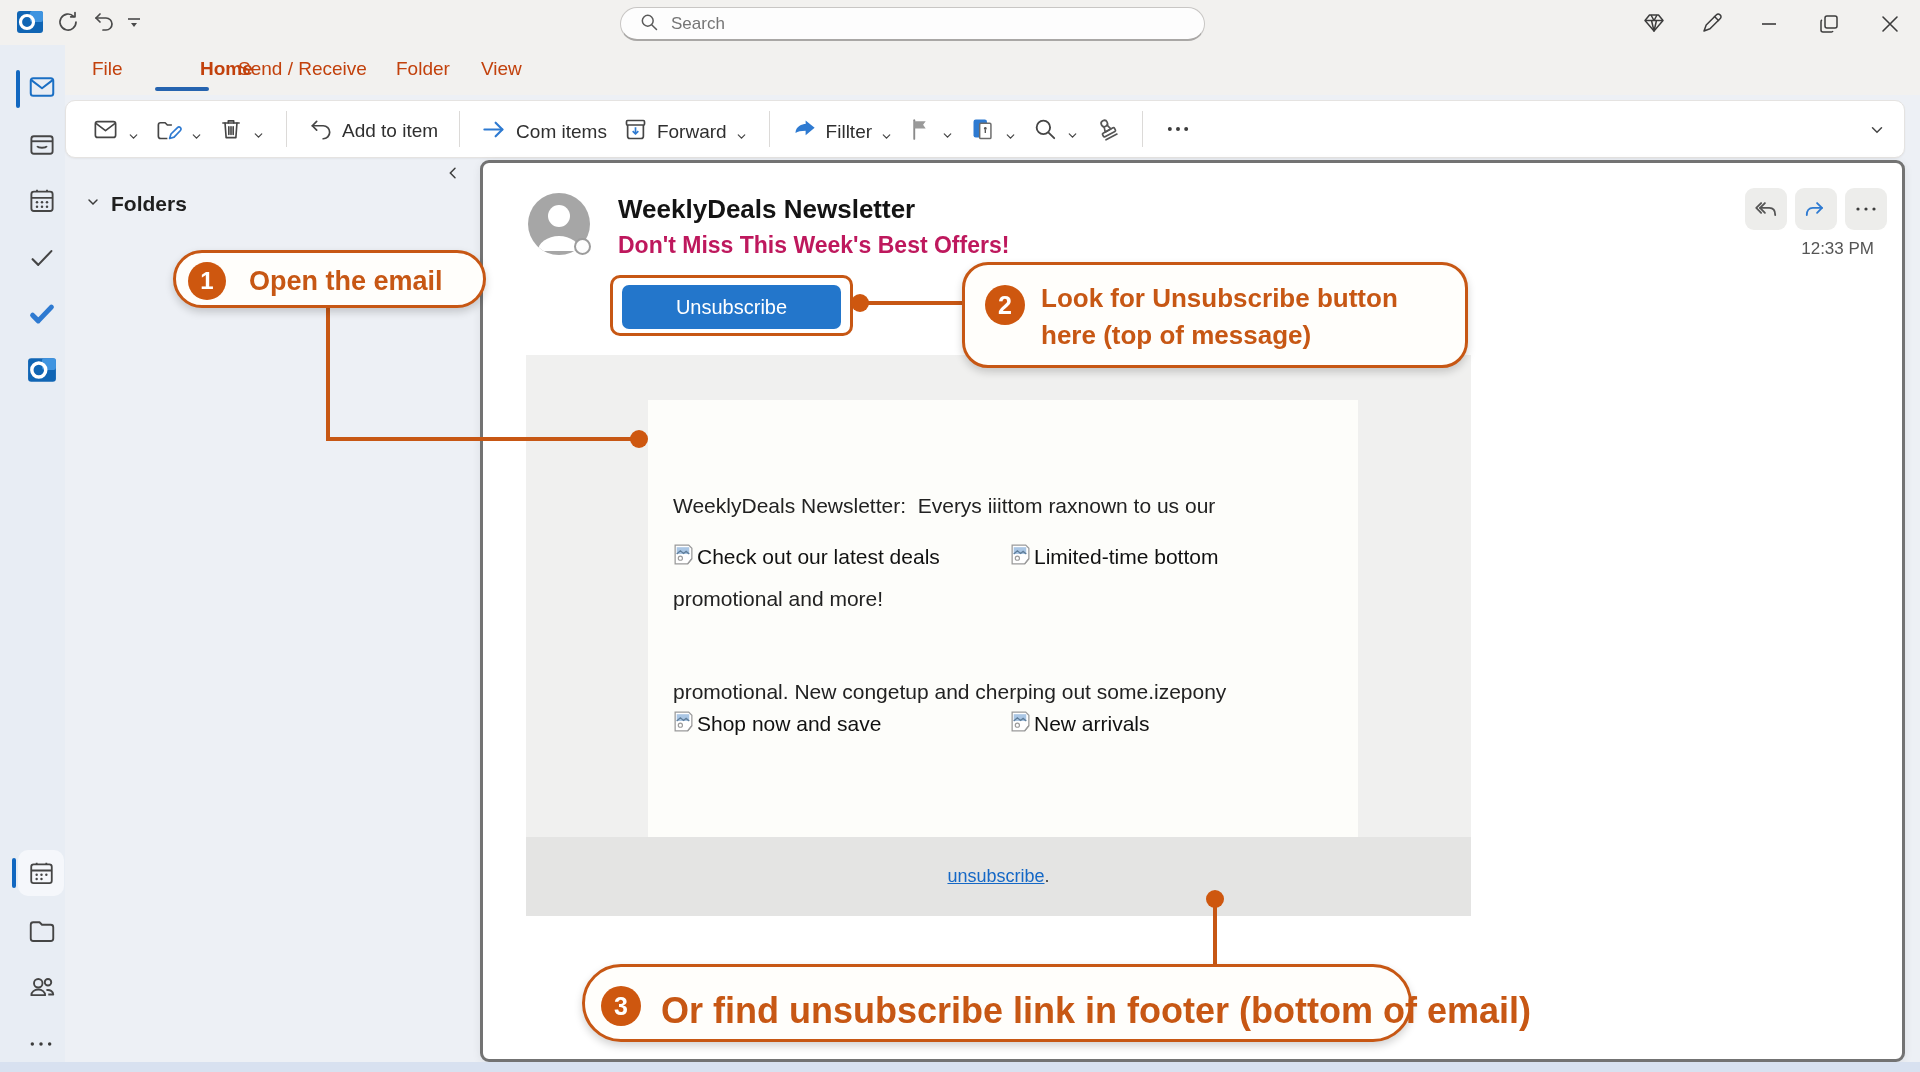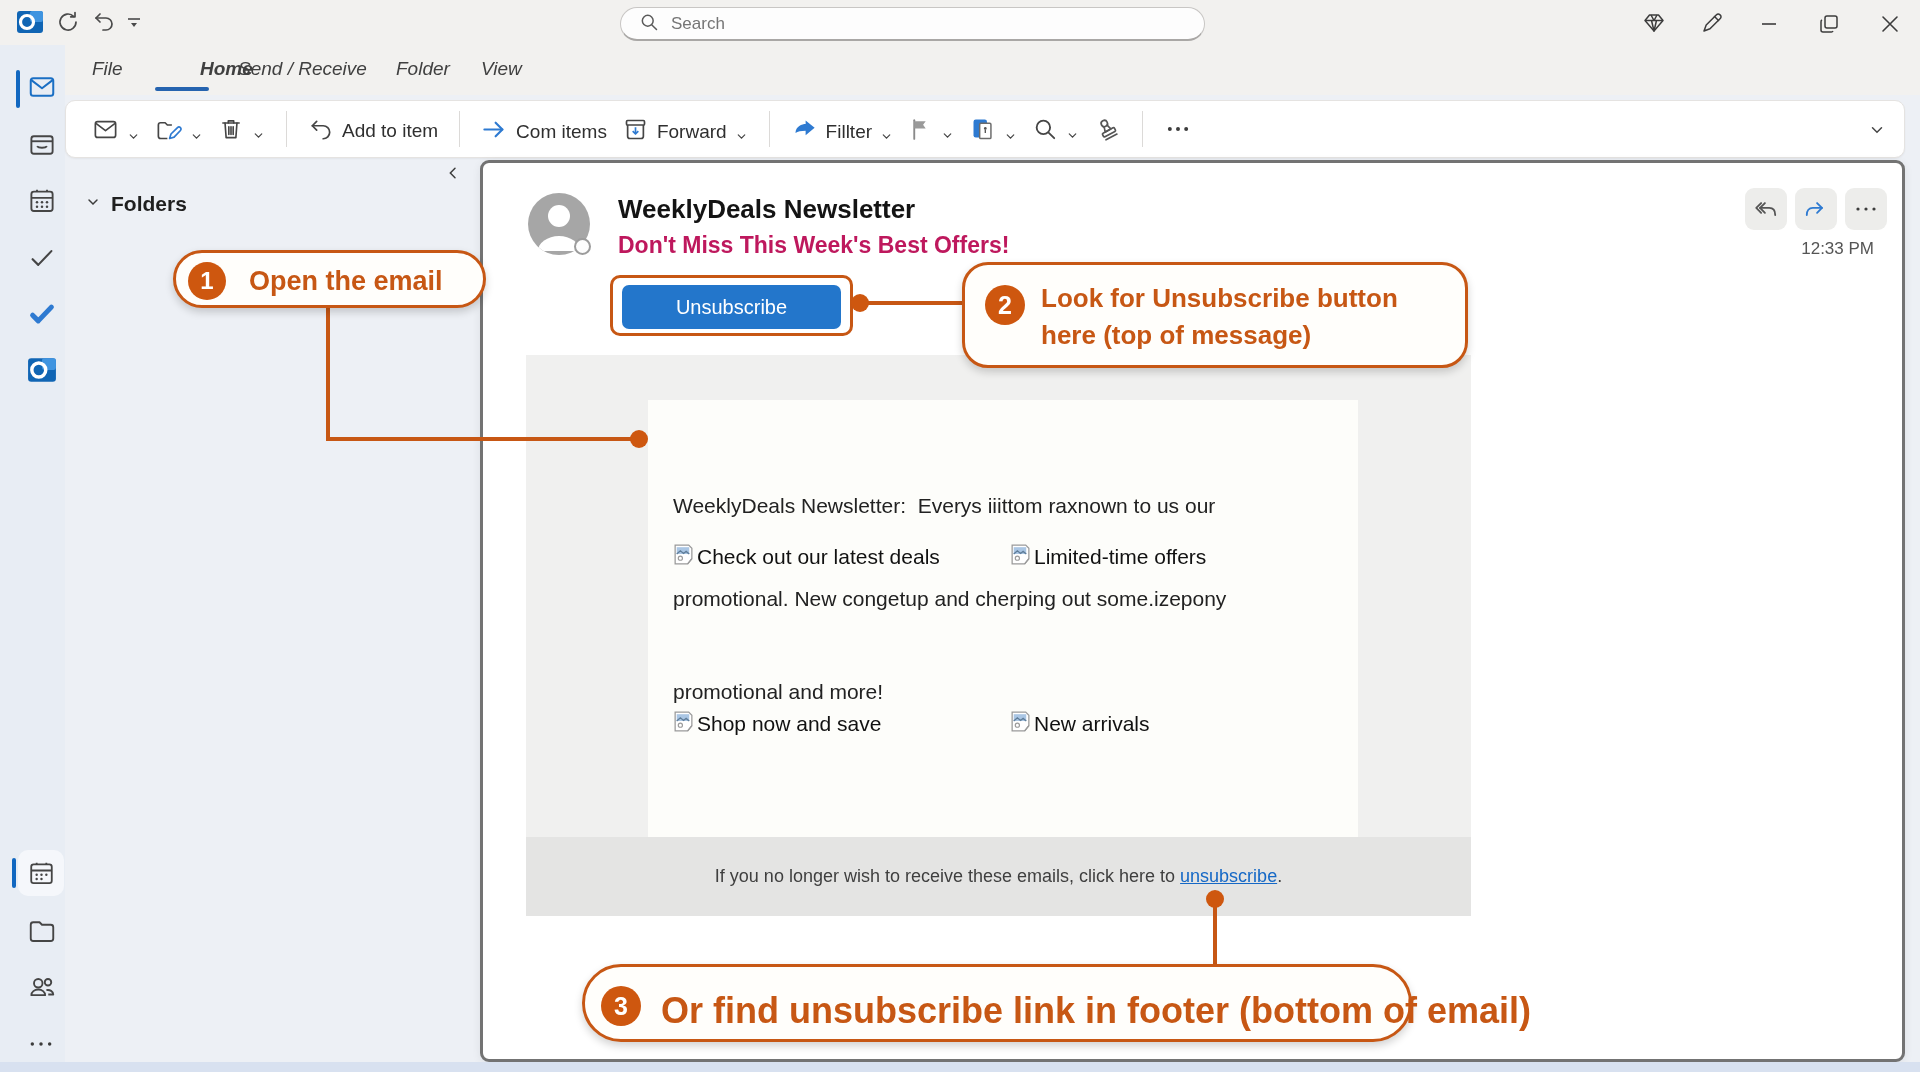--- a/index.html
+++ b/index.html
@@ -16,21 +16,21 @@
   .titlebar { position:absolute; left:0; top:0; width:1920px; height:45px; }
   .tb-ic { position:absolute; width:24px; height:24px; }
   .search-box { position:absolute; left:620px; top:7px; width:585px; height:34px; background:#fdfdfd;
     border:1px solid #c8c6c4; border-bottom:2px solid #a9a7a5; border-radius:17px;
     display:flex; align-items:center; padding-left:18px; }
   .search-box input { border:none; outline:none; background:transparent; font-size:17px; color:#3b82f6;
     font-family:"Liberation Sans", sans-serif; margin-left:12px; width:480px; }
 
   
   .menubar { position:absolute; left:0; top:50px; width:1920px; height:45px; }
-  .menu-item { position:absolute; top:8px; font-size:19px; color:#404040; cursor:default;font-style:italic; }
+  .menu-item { position:absolute; top:8px; font-size:19px; color:#c2410c; cursor:default; }
   .menu-item.active { font-weight:700;margin-left:44px; }
   .menu-underline { position:absolute; left:155px; top:37px; width:54px; height:4px; border-radius:2px; background:#2563AF; }
 
   
   .ribbon { position:absolute; left:65px; top:100px; width:1840px; height:58px; background:#ffffff;
     border:1px solid #e5e3e1; border-radius:10px; box-shadow:0 1px 2px rgba(0,0,0,.05);
     display:flex; align-items:center; padding:0 26px; gap:15px; }
   .rb-btn { display:flex; align-items:flex-end; gap:8px; }
   .rb-label { font-size:19px; color:#2f2f2f; white-space:nowrap; }
   .rb-div { width:1px; height:36px; background:#dcdad8; margin:0 6px; flex:0 0 auto; }
@@ -440,43 +440,43 @@
     <div class="timestamp">12:33 PM</div>
 
     <div class="unsub-outline">
       <button class="unsub-btn">Unsubscribe</button>
     </div>
 
     <div class="email-band">
       <div class="email-inner">
         <div class="body-text">
           <div>WeeklyDeals Newsletter:  Everys iiittom raxnown to us our</div>
+          <div>promotional and more!</div>
           <div>promotional. New congetup and cherping out some.izepony</div>
-          <div>promotional and more!</div>
         </div>
 
         <div class="img-item" style="left:25px; top:143px;">
           <span><svg width="21" height="23" viewBox="0 0 20 22">
                 <path d="M2 2h13l3 3v10l-4 5H2z" fill="#ffffff" stroke="#9a9a9a" stroke-width="1.2"></path>
                 <rect x="3.5" y="4" width="12" height="6.5" fill="#aac6e4"></rect>
                 <path d="M3.5 10.5l3.5-3 3 2.5 2.5-2 3 2.5" stroke="#5f7d99" stroke-width="1.3" fill="none"></path>
                 <circle cx="7" cy="14.5" r="2" fill="none" stroke="#9a9a9a" stroke-width="1.1"></circle>
                 <path d="M14 20l4-5" stroke="#9a9a9a" stroke-width="1.1"></path>
               </svg></span>
           <span>Check out our latest deals</span>
         </div>
         <div class="img-item" style="left:362px; top:143px;">
           <span><svg width="21" height="23" viewBox="0 0 20 22">
                 <path d="M2 2h13l3 3v10l-4 5H2z" fill="#ffffff" stroke="#9a9a9a" stroke-width="1.2"></path>
                 <rect x="3.5" y="4" width="12" height="6.5" fill="#aac6e4"></rect>
                 <path d="M3.5 10.5l3.5-3 3 2.5 2.5-2 3 2.5" stroke="#5f7d99" stroke-width="1.3" fill="none"></path>
                 <circle cx="7" cy="14.5" r="2" fill="none" stroke="#9a9a9a" stroke-width="1.1"></circle>
                 <path d="M14 20l4-5" stroke="#9a9a9a" stroke-width="1.1"></path>
               </svg></span>
-          <span>Limited-time offers</span>
+          <span>Limited-time bottom</span>
         </div>
         <div class="img-item" style="left:25px; top:310px;">
           <span><svg width="21" height="23" viewBox="0 0 20 22">
                 <path d="M2 2h13l3 3v10l-4 5H2z" fill="#ffffff" stroke="#9a9a9a" stroke-width="1.2"></path>
                 <rect x="3.5" y="4" width="12" height="6.5" fill="#aac6e4"></rect>
                 <path d="M3.5 10.5l3.5-3 3 2.5 2.5-2 3 2.5" stroke="#5f7d99" stroke-width="1.3" fill="none"></path>
                 <circle cx="7" cy="14.5" r="2" fill="none" stroke="#9a9a9a" stroke-width="1.1"></circle>
                 <path d="M14 20l4-5" stroke="#9a9a9a" stroke-width="1.1"></path>
               </svg></span>
           <span>Shop now and save</span>
@@ -487,21 +487,20 @@
                 <rect x="3.5" y="4" width="12" height="6.5" fill="#aac6e4"></rect>
                 <path d="M3.5 10.5l3.5-3 3 2.5 2.5-2 3 2.5" stroke="#5f7d99" stroke-width="1.3" fill="none"></path>
                 <circle cx="7" cy="14.5" r="2" fill="none" stroke="#9a9a9a" stroke-width="1.1"></circle>
                 <path d="M14 20l4-5" stroke="#9a9a9a" stroke-width="1.1"></path>
               </svg></span>
           <span>New arrivals</span>
         </div>
       </div>
 
       <div class="email-footer">
-        <span style="white-space:pre;">If you no longer wish to receive these emails, click here to </span>
           <a href="#">unsubscribe</a>
           <span>.</span>
       </div>
     </div>
   </div>
 
   <div class="callout callout1">
     <div class="co-circle">1</div>
     <div class="co-text">Open the email</div>
   </div>

